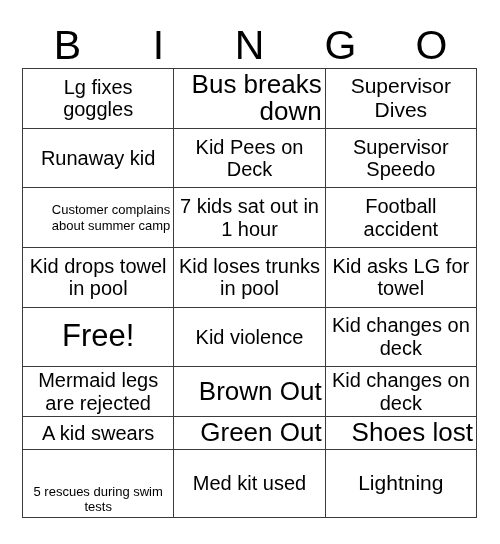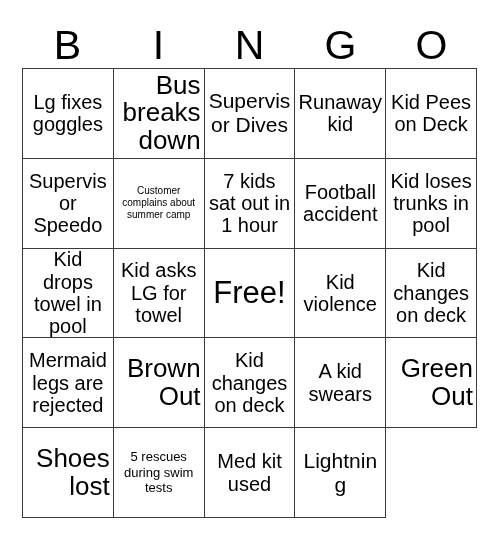--- a/index.html
+++ b/index.html
@@ -45,21 +45,21 @@
 
   
   #bingo-grid {
     position: absolute;
     left: 22px;
     top: 68px;
     width: 455px;
     height: 450px;
     box-sizing: border-box;
     display: grid;
-    grid-template-columns: repeat(5, 1fr);
+    grid-template-columns: repeat(3, 1fr);
     grid-template-rows: repeat(5, 1fr);
     border-top: 1px solid #3b3b3b;
     border-left: 1px solid #3b3b3b;
     background: #ffffff;
   }
 
   .cell {
     box-sizing: border-box;
     border-right: 1px solid #3b3b3b;
     border-bottom: 1px solid #3b3b3b;
@@ -78,22 +78,22 @@
     line-height: 1.14;
     word-wrap: break-word;
     hyphens: none;
   }
 
   
   .sz-xl  { font-size: 31px; line-height: 1.06; }   
   .sz-lg  { font-size: 26px; line-height: 1.07; text-align: right; }   
   .sz-md  { font-size: 20px; line-height: 1.12; }   
   .sz-sm  { font-size: 21px; line-height: 1.14; }   
-  .sz-xs  { font-size: 13px; line-height: 1.2; }    
-  .sz-xxs { font-size: 10px; line-height: 1.22; } 
+  .sz-xs  { font-size: 13px; line-height: 1.2; margin-top: 32px; }    
+  .sz-xxs { font-size: 13px; line-height: 1.22; text-align: right; } 
 </style>
 </head>
 <body>
 
 <div id="card">
 
   <div id="bingo-header">
       <div class="header-letter">B</div>
       <div class="header-letter">I</div>
       <div class="header-letter">N</div>
@@ -123,24 +123,24 @@
       <div class="cell">
         <span class="cell-text sz-xxs">Customer complains about summer camp</span>
       </div>
       <div class="cell">
         <span class="cell-text sz-md">7 kids sat out in 1 hour</span>
       </div>
       <div class="cell">
         <span class="cell-text sz-md">Football accident</span>
       </div>
       <div class="cell">
-        <span class="cell-text sz-md">Kid loses trunks in pool</span>
+        <span class="cell-text sz-md">Kid drops towel in pool</span>
       </div>
       <div class="cell">
-        <span class="cell-text sz-md">Kid drops towel in pool</span>
+        <span class="cell-text sz-md">Kid loses trunks in pool</span>
       </div>
       <div class="cell">
         <span class="cell-text sz-md">Kid asks LG for towel</span>
       </div>
       <div class="cell">
         <span class="cell-text sz-xl">Free!</span>
       </div>
       <div class="cell">
         <span class="cell-text sz-md">Kid violence</span>
       </div>

